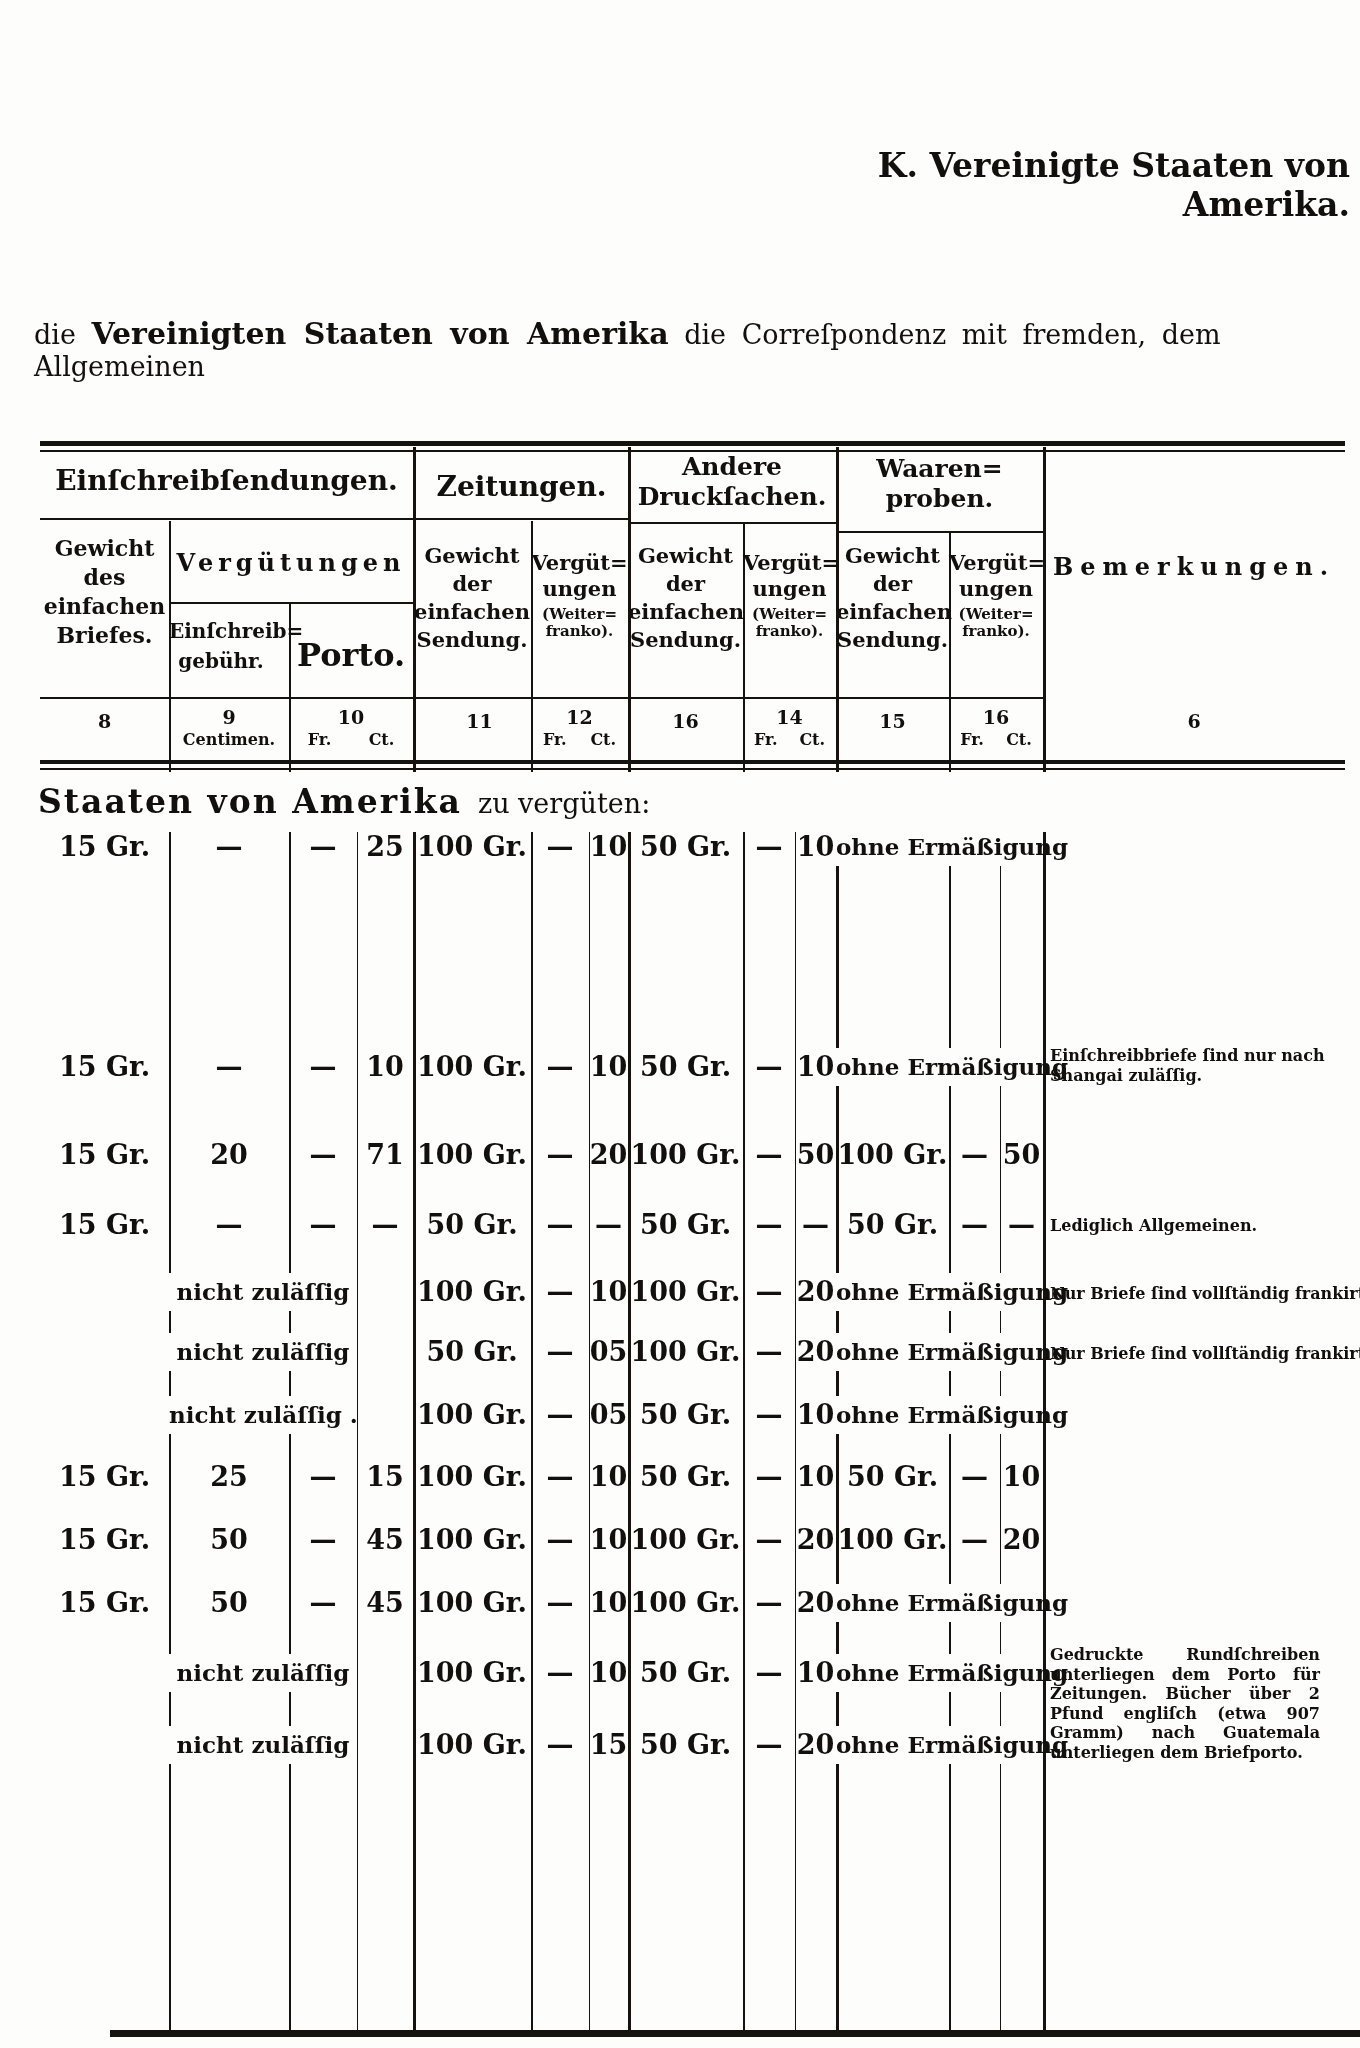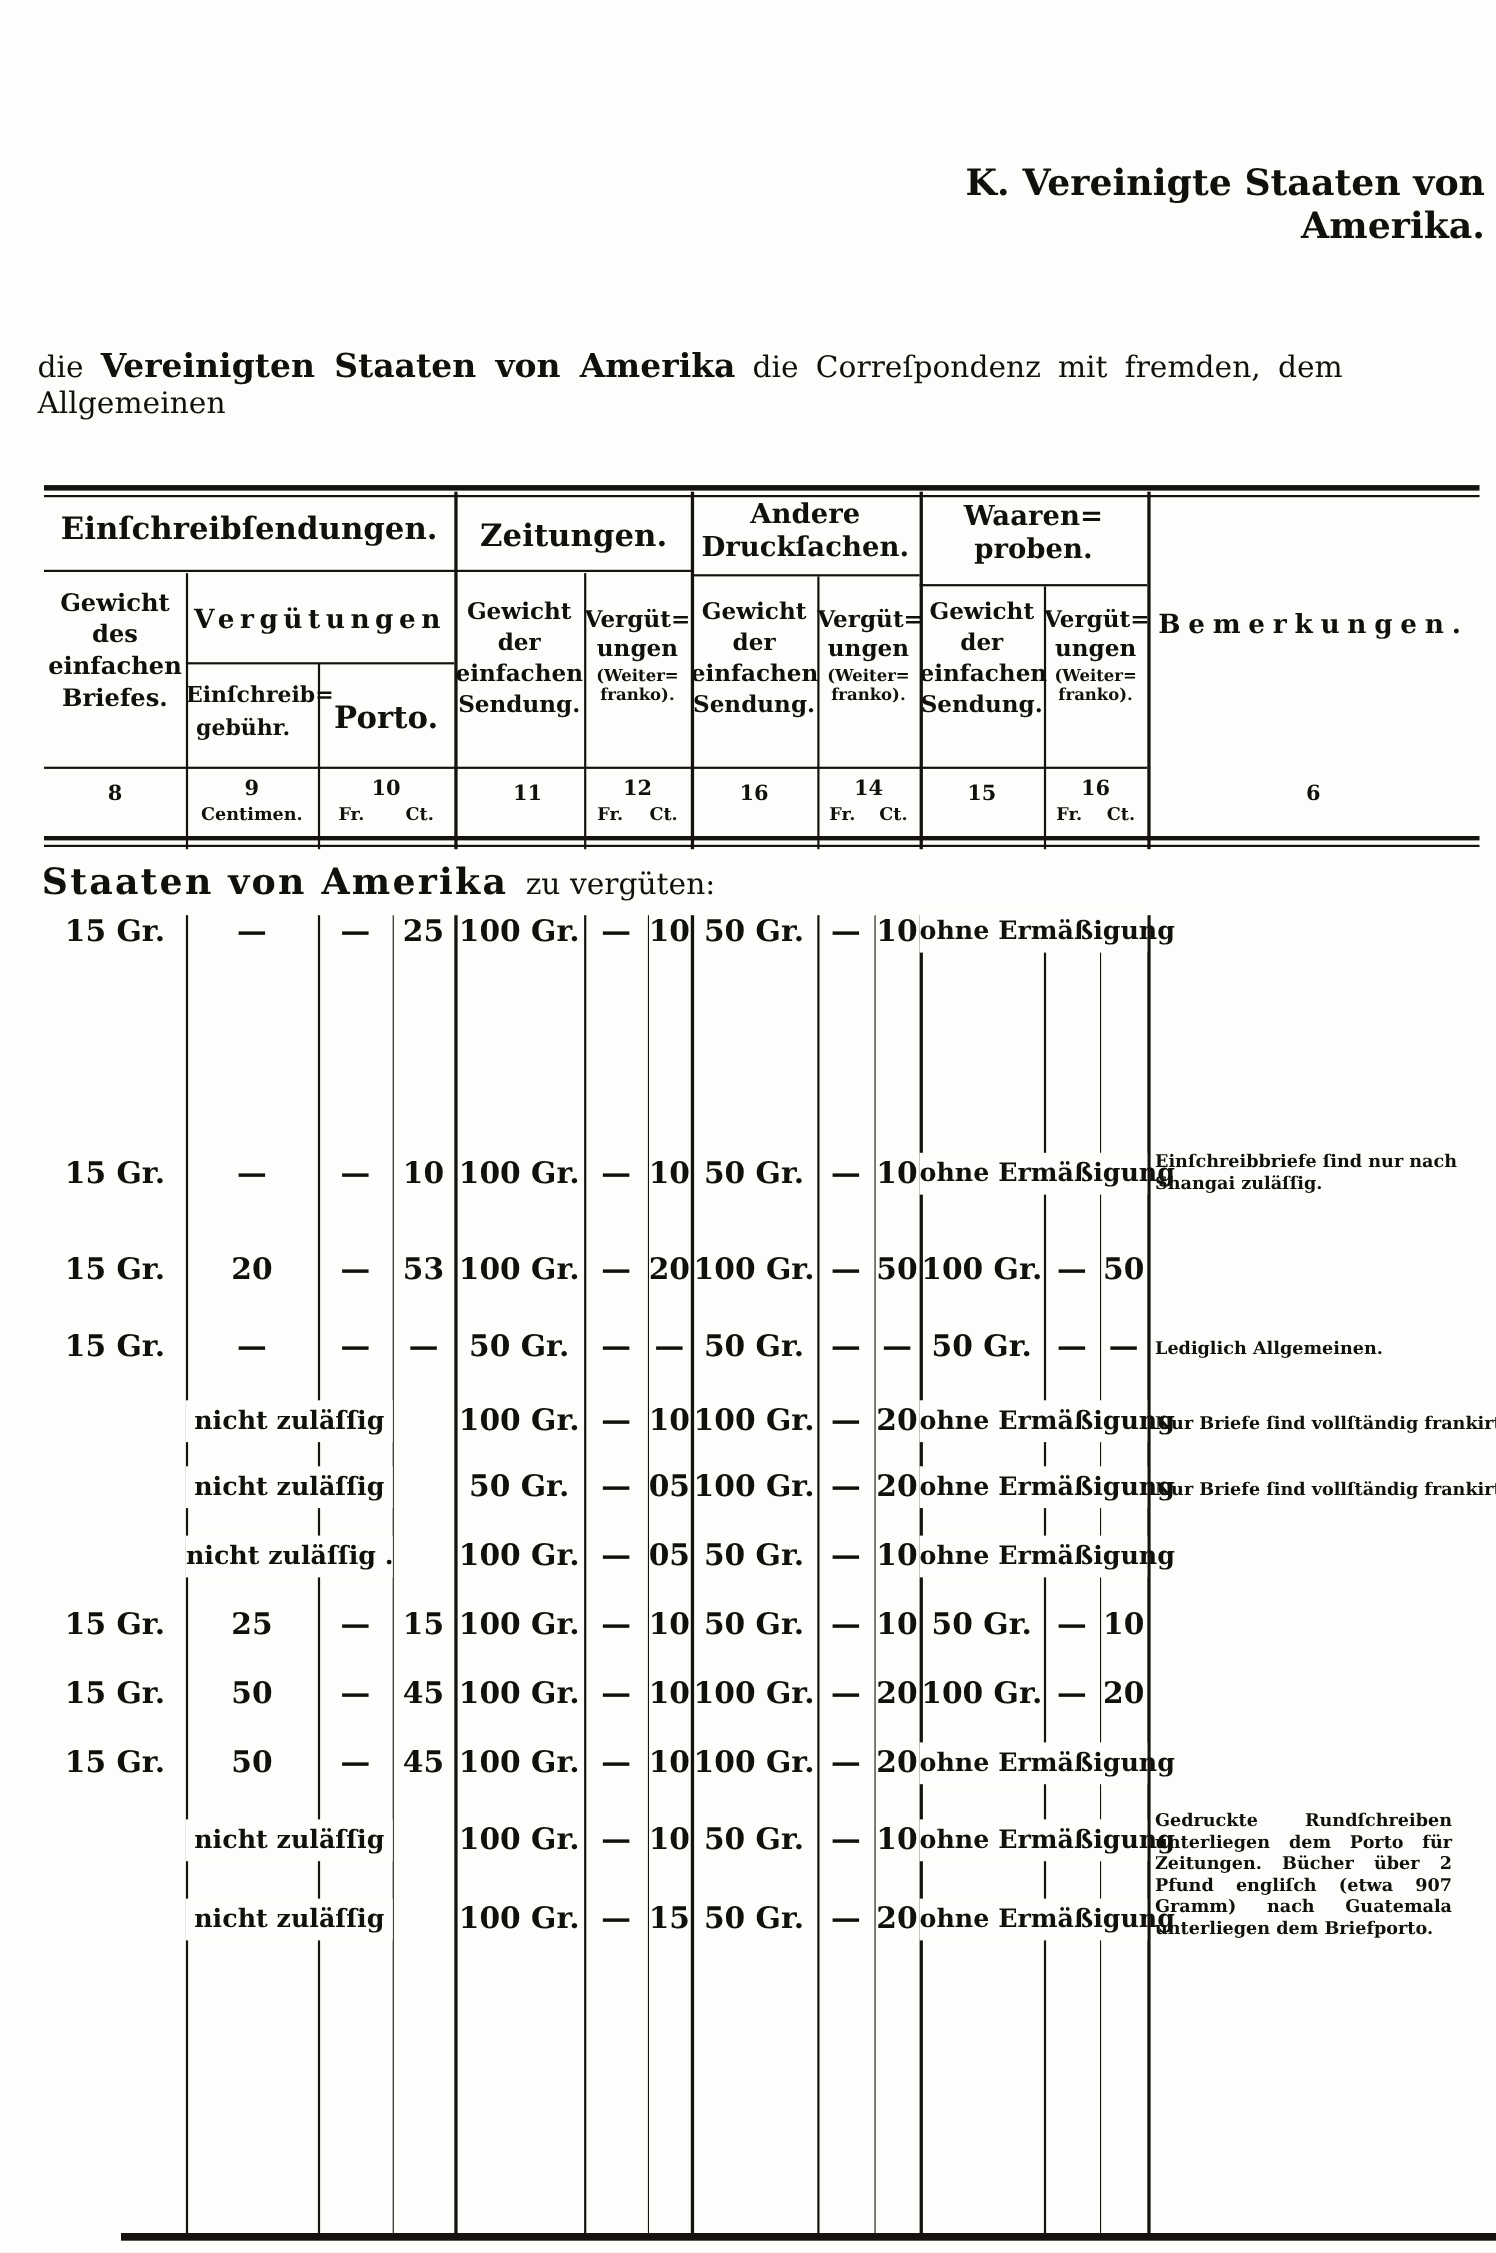--- a/index.html
+++ b/index.html
@@ -33,21 +33,21 @@
 proben.</div>
   <div class="abs bold ctr" style="left:1043px;top:552px;width:302px;font-size:24px;letter-spacing:7px;">Bemerkungen.</div>
 
   <div class="abs bold ctr pre" style="left:40px;top:534px;width:129px;font-size:22px;line-height:29px;">Gewicht
 des
 einfachen
 Briefes.</div>
   <div class="abs bold ctr" style="left:169px;top:548px;width:244px;font-size:24px;letter-spacing:5px;">Vergütungen</div>
   <div class="abs bold ctr pre" style="left:169px;top:616px;width:104px;font-size:20px;line-height:30px;">Einſchreib=
 gebühr.</div>
-  <div class="abs bold ctr" style="left:289px;top:636px;width:124px;font-size:28px;">Porto.</div>
+  <div class="abs bold ctr" style="left:289px;top:636px;width:124px;font-size:32px;">Porto.</div>
 
   <div class="abs bold ctr pre" style="left:413px;top:542px;width:118px;font-size:21px;line-height:28px;">Gewicht
 der
 einfachen
 Sendung.</div>
   <div class="abs bold ctr pre" style="left:531px;top:550px;width:97px;font-size:21px;line-height:26px;">Vergüt=
 ungen</div>
   <div class="abs bold ctr pre" style="left:531px;top:606px;width:97px;font-size:15px;line-height:17px;">(Weiter=
 franko).</div>
 
@@ -158,21 +158,21 @@
         <div class="cell" style="left: 628px; width: 115px; top: 1048px;">50 Gr.</div>
         <div class="cell" style="left: 743px; width: 52px; top: 1048px;">—</div>
         <div class="cell" style="left: 795px; width: 41px; top: 1048px;">10</div>
         <div class="cell span-cell" style="left: 836px; width: 207px; top: 1048px;">ohne Ermäßigung</div>
         <div class="remark" style="top: 1046px;">Einſchreibbriefe ſind nur nach Shangai zuläſſig.</div>
       </div>
       <div>
         <div class="cell" style="left: 40px; width: 129px; top: 1136px;">15 Gr.</div>
         <div class="cell" style="left: 169px; width: 120px; top: 1136px;">20</div>
         <div class="cell" style="left: 289px; width: 68px; top: 1136px;">—</div>
-        <div class="cell" style="left: 357px; width: 56px; top: 1136px;">53</div>
+        <div class="cell" style="left: 357px; width: 56px; top: 1136px;">71</div>
         <div class="cell" style="left: 413px; width: 118px; top: 1136px;">100 Gr.</div>
         <div class="cell" style="left: 531px; width: 58px; top: 1136px;">—</div>
         <div class="cell" style="left: 589px; width: 39px; top: 1136px;">20</div>
         <div class="cell" style="left: 628px; width: 115px; top: 1136px;">100 Gr.</div>
         <div class="cell" style="left: 743px; width: 52px; top: 1136px;">—</div>
         <div class="cell" style="left: 795px; width: 41px; top: 1136px;">50</div>
         <div class="cell" style="left: 836px; width: 113px; top: 1136px;">100 Gr.</div>
         <div class="cell" style="left: 949px; width: 51px; top: 1136px;">—</div>
         <div class="cell" style="left: 1000px; width: 43px; top: 1136px;">50</div>
       </div>

